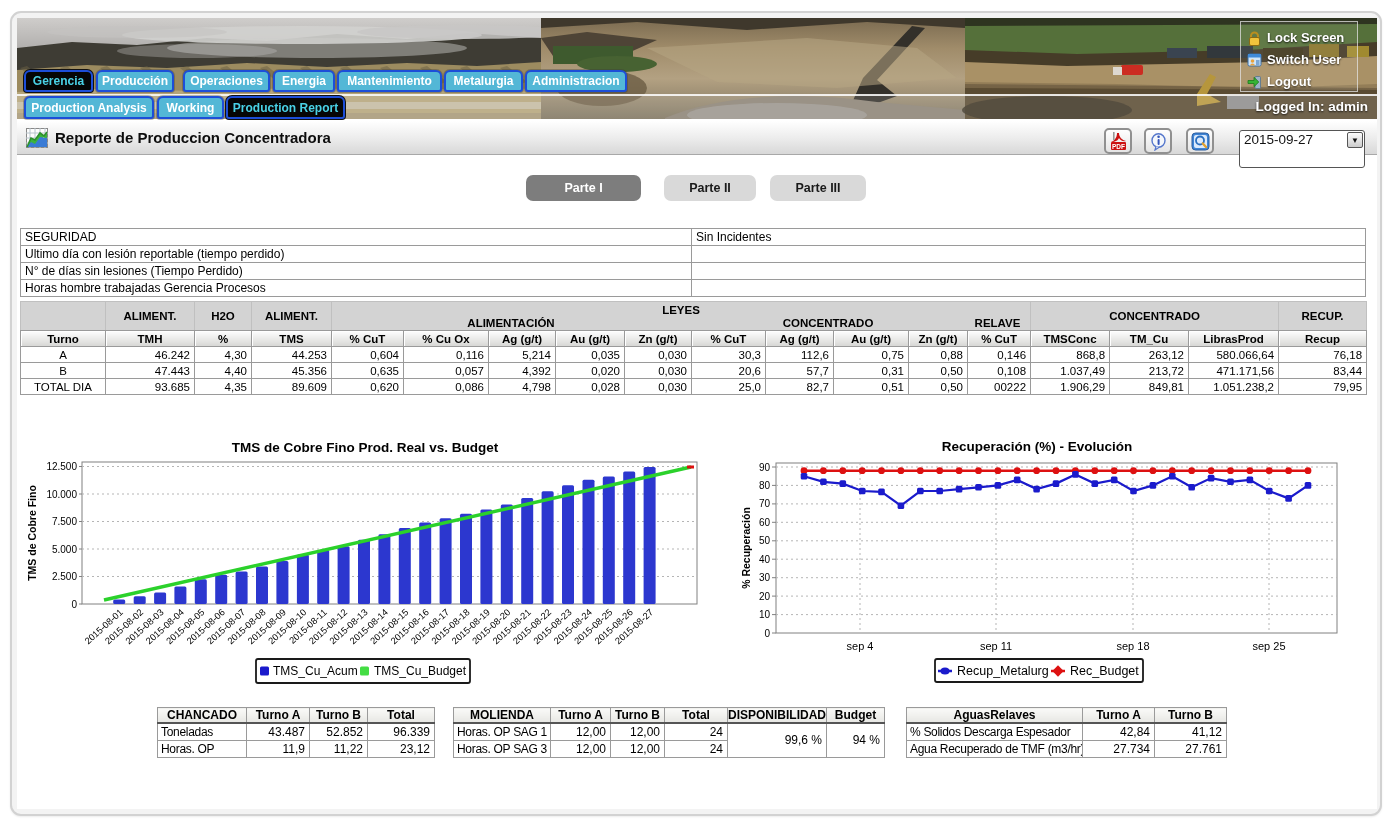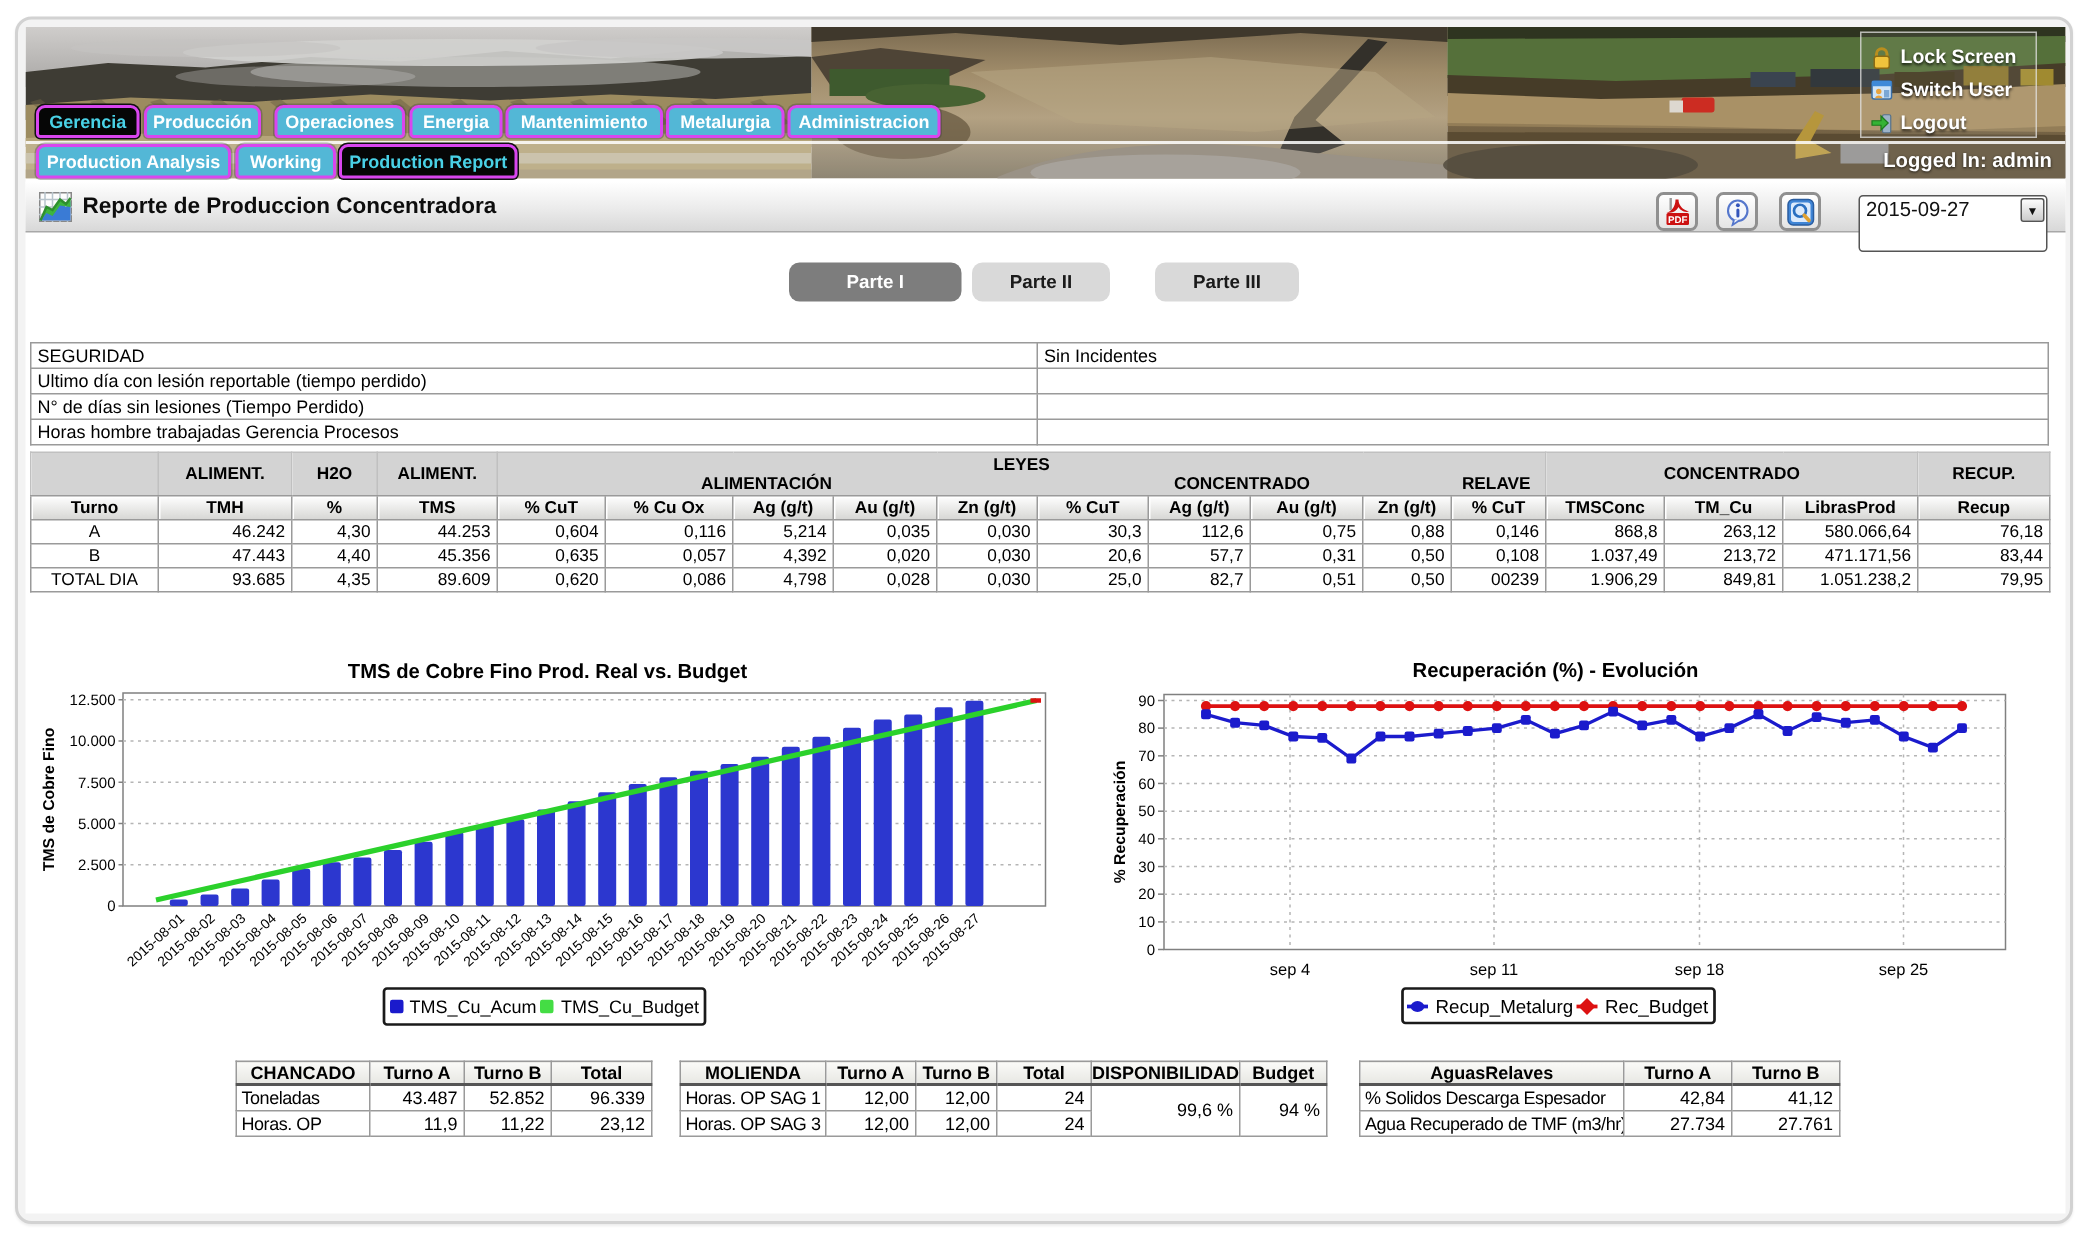--- a/index.html
+++ b/index.html
@@ -1,19 +1,19 @@
 <!DOCTYPE html>
 <html><head><meta charset="utf-8"><style>
 *{margin:0;padding:0;box-sizing:border-box;}
 body{width:1394px;height:828px;background:#fff;font-family:"Liberation Sans",sans-serif;position:relative;overflow:hidden;}
 #panel{position:absolute;left:10px;top:11px;width:1372px;height:805px;border:2px solid #d2d2d2;border-radius:11px;background:#f3f3f3;box-shadow:0 1px 2px rgba(0,0,0,.08);}
 #content{position:absolute;left:17px;top:18px;width:1360px;height:791px;background:#fff;}
 .abs{position:absolute;}
 
-.tab{position:absolute;height:22px;background:#53b7d6;border:2px solid #d946ef;border-radius:6px 6px 3px 3px;color:#fff;font-weight:bold;font-size:12px;display:flex;align-items:center;justify-content:center;box-shadow:0 0 0 1px rgba(60,60,60,.35);}
+.tab{position:absolute;height:22px;background:#53b7d6;border:2px solid #1d4ed8;border-radius:6px 6px 3px 3px;color:#fff;font-weight:bold;font-size:12px;display:flex;align-items:center;justify-content:center;box-shadow:0 0 0 1px rgba(60,60,60,.35);}
 .tab.on{background:#060606;color:#49d1e6;box-shadow:0 0 0 1px #111;}
 .tab2{top:96px;height:23px;}
 
 #tbar{position:absolute;left:17px;top:121px;width:1360px;height:34px;background:linear-gradient(#ffffff,#ebebeb 55%,#d8d8d8);border-bottom:1px solid #a8a8a8;}
 #tbar .ttl{position:absolute;left:38px;top:0;height:46px;line-height:33px;font-size:15px;font-weight:bold;color:#0d0d0d;}
 .icobtn{position:absolute;top:7px;width:28px;height:26px;border:2px solid #909090;border-radius:5px;background:linear-gradient(#ffffff,#e4e4e4);display:flex;align-items:center;justify-content:center;}
 #dsel{position:absolute;left:1222px;top:9px;width:126px;height:38px;border:1.5px solid #555;border-radius:3px;background:#fff;font-size:13.5px;color:#111;}
 #dsel .dt{position:absolute;left:4px;top:0;line-height:18px;}
 #dsel .ar{position:absolute;right:1px;top:1px;width:16px;height:16px;background:linear-gradient(#fcfcfc,#cccccc);border:1.5px solid #555;border-radius:2px;display:flex;align-items:center;justify-content:center;font-size:8px;color:#111;}
 
@@ -185,21 +185,21 @@
         <path d="M11.8,11.5 L15,15" stroke="#e0a030" stroke-width="2.4" stroke-linecap="round"></path>
       </svg>
 </div>
 <div id="dsel">
       <div class="dt">2015-09-27</div>
       <div class="ar">▼</div>
     </div>
 </div>
 
 <div class="pbtn on" style="left:526px;width:115px">Parte I</div>
-<div class="pbtn off" style="left:648px;width:92px">Parte II</div>
+<div class="pbtn off" style="left:664px;width:92px">Parte II</div>
 <div class="pbtn off" style="left:770px;width:96px">Parte III</div>
 
 <table id="seg">
     <colgroup>
       <col style="width:671px">
       <col style="width:674px">
     </colgroup>
 <tbody>
       <tr>
         <td>SEGURIDAD</td>
@@ -325,21 +325,21 @@
         <td class="d">89.609</td>
         <td class="d">0,620</td>
         <td class="d">0,086</td>
         <td class="d">4,798</td>
         <td class="d">0,028</td>
         <td class="d">0,030</td>
         <td class="d">25,0</td>
         <td class="d">82,7</td>
         <td class="d">0,51</td>
         <td class="d">0,50</td>
-        <td class="d">00239</td>
+        <td class="d">00222</td>
         <td class="d">1.906,29</td>
         <td class="d">849,81</td>
         <td class="d">1.051.238,2</td>
         <td class="d">79,95</td>
       </tr>
     </tbody>
   </table>
 
 <table class="stbl out" style="left:157px;top:707px;width:277px">
     <colgroup>

